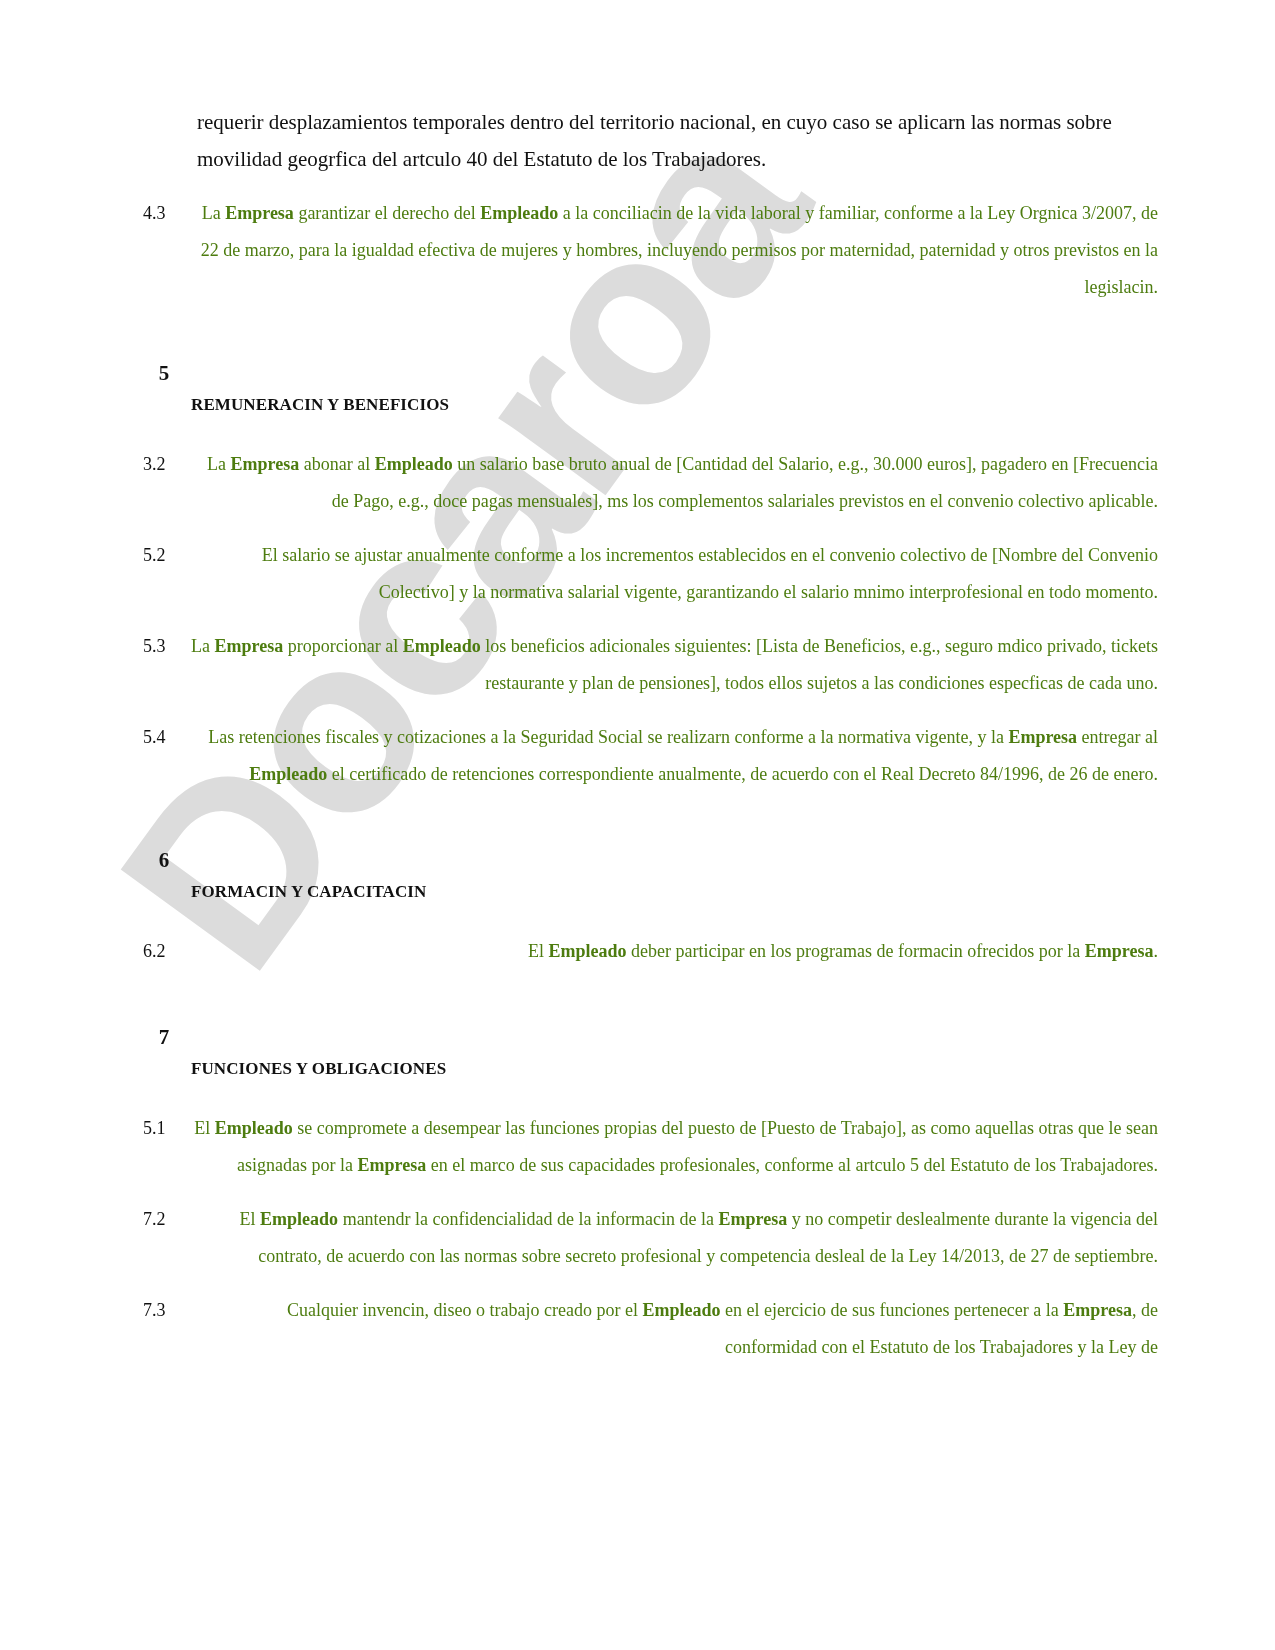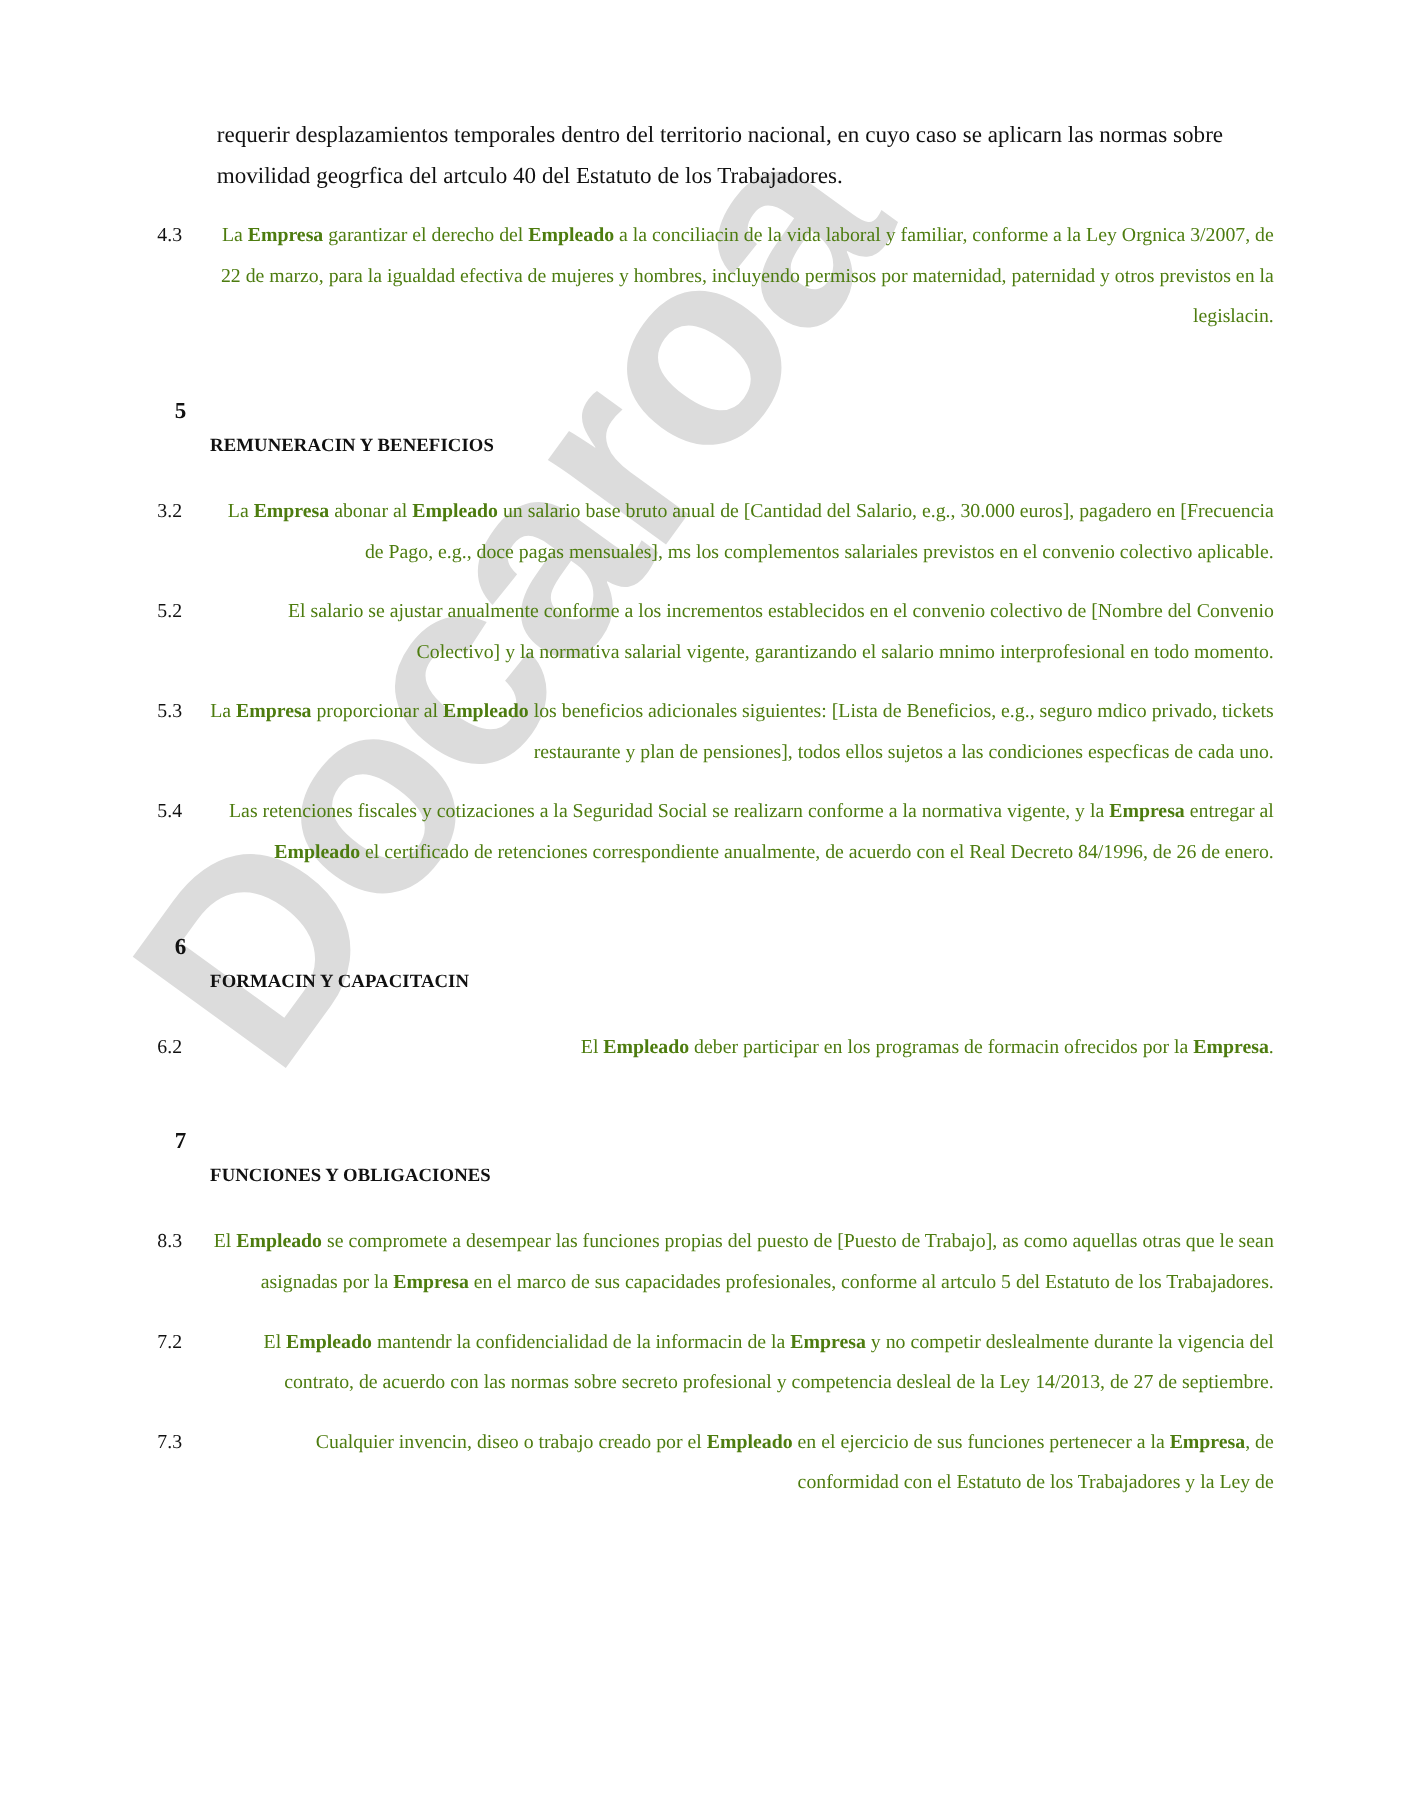--- a/index.html
+++ b/index.html
@@ -147,21 +147,21 @@
       </div>
       <div class="para-row">
         <div class="para-num">6.2</div>
         <div class="para-body">El <b>Empleado</b> deber participar en los programas de formacin ofrecidos por la <b>Empresa</b>.</div>
       </div>
       <div class="heading-row">
         <div class="heading-num">7</div>
         <div class="heading-text">FUNCIONES Y OBLIGACIONES</div>
       </div>
       <div class="para-row">
-        <div class="para-num">8.3</div>
+        <div class="para-num">5.1</div>
         <div class="para-body">El <b>Empleado</b> se compromete a desempear las funciones propias del puesto de [Puesto de Trabajo], as como aquellas otras que le sean asignadas por la <b>Empresa</b> en el marco de sus capacidades profesionales, conforme al artculo 5 del Estatuto de los Trabajadores.</div>
       </div>
       <div class="para-row">
         <div class="para-num">7.2</div>
         <div class="para-body">El <b>Empleado</b> mantendr la confidencialidad de la informacin de la <b>Empresa</b> y no competir deslealmente durante la vigencia del contrato, de acuerdo con las normas sobre secreto profesional y competencia desleal de la Ley 14/2013, de 27 de septiembre.</div>
       </div>
       <div class="para-row">
         <div class="para-num">7.3</div>
         <div class="para-body">Cualquier invencin, diseo o trabajo creado por el <b>Empleado</b> en el ejercicio de sus funciones pertenecer a la <b>Empresa</b>, de conformidad con el Estatuto de los Trabajadores y la Ley de</div>
       </div>

